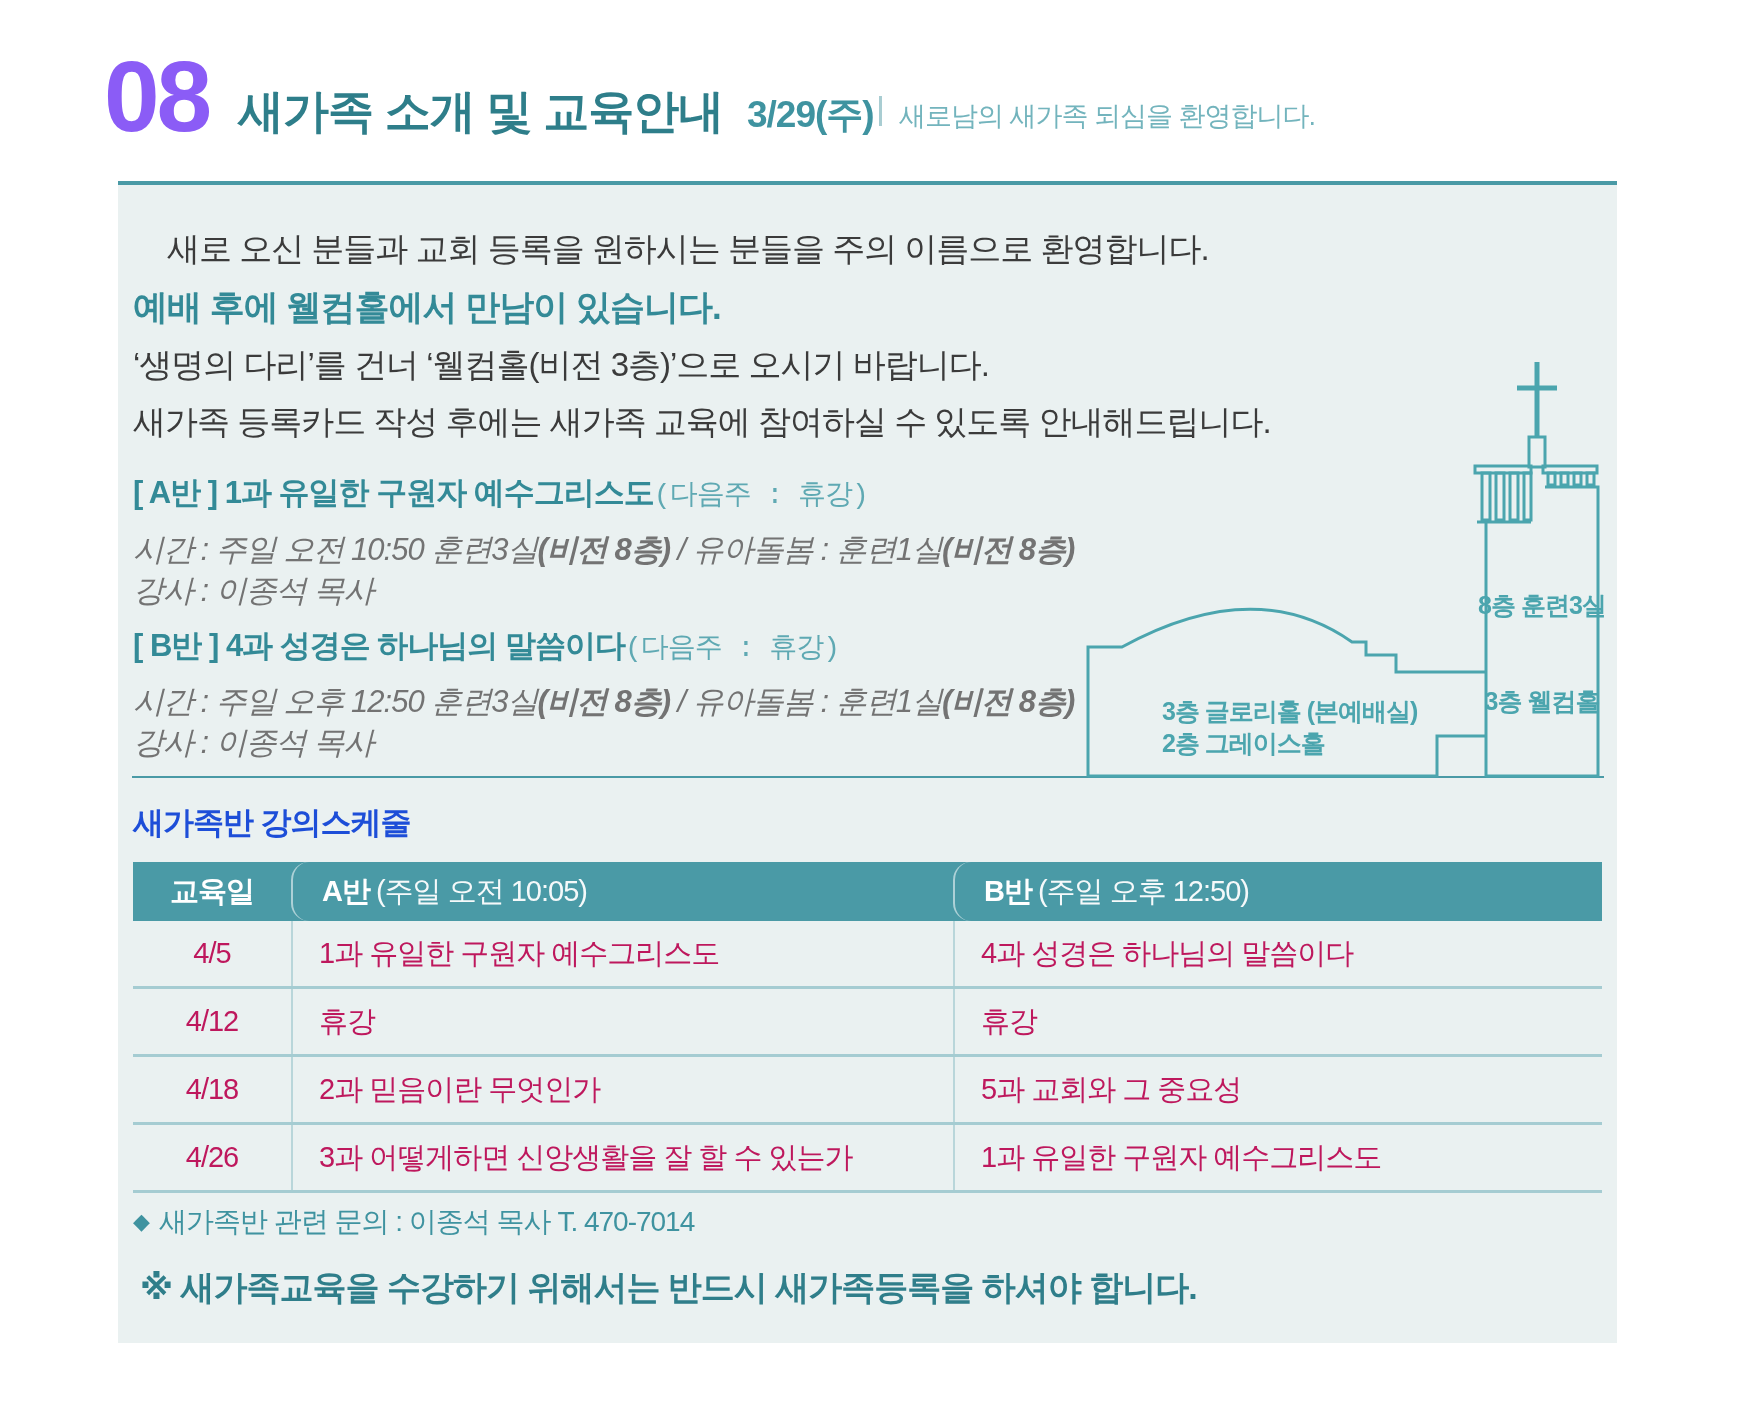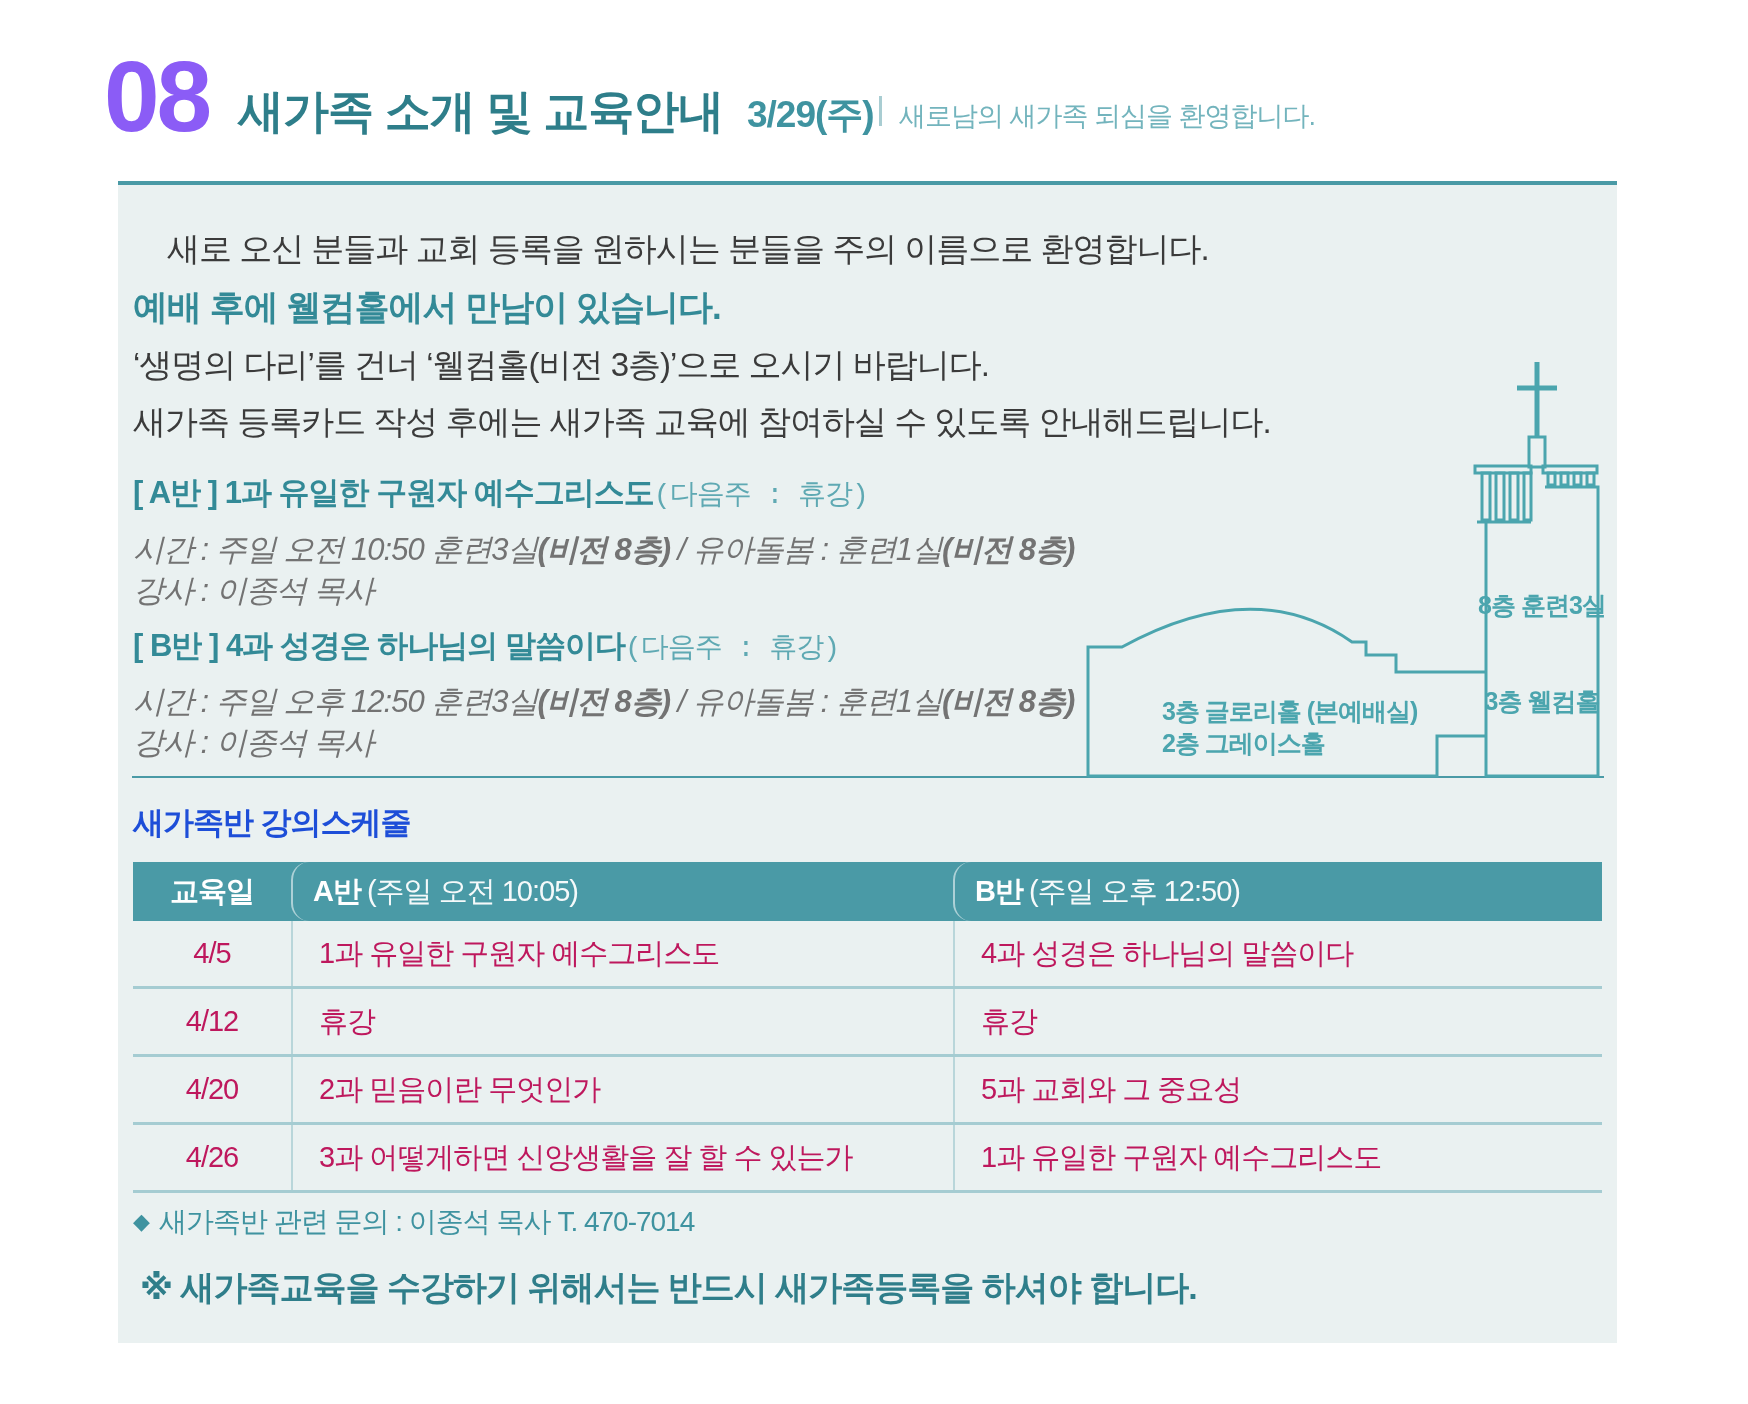--- a/index.html
+++ b/index.html
@@ -46,21 +46,21 @@
   .bldg text{fill:#4ba5ae; font-weight:bold; font-size:25px; letter-spacing:-1px; font-family:"Liberation Sans",sans-serif;}
 
   .sched-head{left:15px; top:617px; font-size:31px; font-weight:bold; color:#1d4ed8; letter-spacing:-1px;}
 
   
   .table{left:15px; top:677px; width:1469px;}
   .thead, .trow{display:grid; grid-template-columns:158px 662px 649px;}
   .thead{height:59px; background:#4a9aa6;}
   .hcell{display:flex; align-items:center; color:#ffffff; font-size:29px; letter-spacing:-1px; white-space:nowrap;border-radius:18px;}
   .hcell.first{justify-content:center; font-weight:bold;}
-  .hcell.pad{padding-left:20px; box-sizing:border-box; border-left:2px solid rgba(255,255,255,0.55);}
+  .hcell.pad{padding-left:29px; box-sizing:border-box; border-left:2px solid rgba(255,255,255,0.55);}
   .hbold{font-weight:bold;}
   .hrest{font-weight:normal; opacity:.95; margin-left:6px;}
   .trow{height:65px; border-bottom:3px solid #a5ccd2;}
   .tcell{display:flex; align-items:center; font-size:29px; color:#be185d; letter-spacing:-1px; white-space:nowrap;}
   .tcell.date{justify-content:center; border:none;}
   .tcell.lesson{padding-left:26px; box-sizing:border-box; border-left:2px solid #b9d6da;}
 
   
   .contact{left:15px; top:1018px; font-size:28px; color:#3f93a0; letter-spacing:-1px; white-space:nowrap;}
   .contact .dia{font-size:22px; margin-right:10px; vertical-align:2px;}
@@ -145,21 +145,21 @@
             <div class="tcell date">4/5</div>
             <div class="tcell lesson">1과 유일한 구원자 예수그리스도</div>
             <div class="tcell lesson">4과 성경은 하나님의 말씀이다</div>
           </div>
           <div class="trow">
             <div class="tcell date">4/12</div>
             <div class="tcell lesson">휴강</div>
             <div class="tcell lesson">휴강</div>
           </div>
           <div class="trow">
-            <div class="tcell date">4/20</div>
+            <div class="tcell date">4/18</div>
             <div class="tcell lesson">2과 믿음이란 무엇인가</div>
             <div class="tcell lesson">5과 교회와 그 중요성</div>
           </div>
           <div class="trow">
             <div class="tcell date">4/26</div>
             <div class="tcell lesson">3과 어떻게하면 신앙생활을 잘 할 수 있는가</div>
             <div class="tcell lesson">1과 유일한 구원자 예수그리스도</div>
           </div>
         </div>
     </div>

